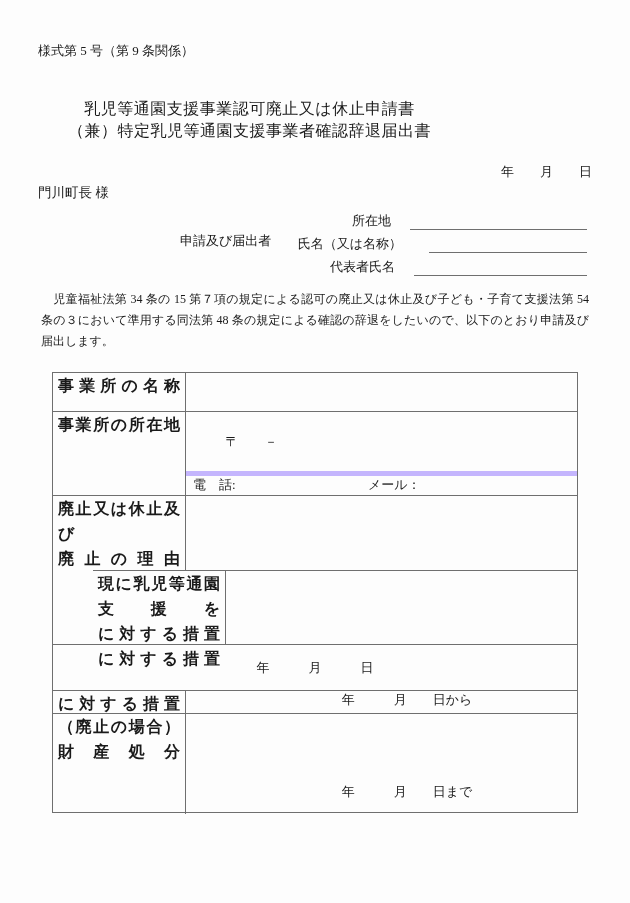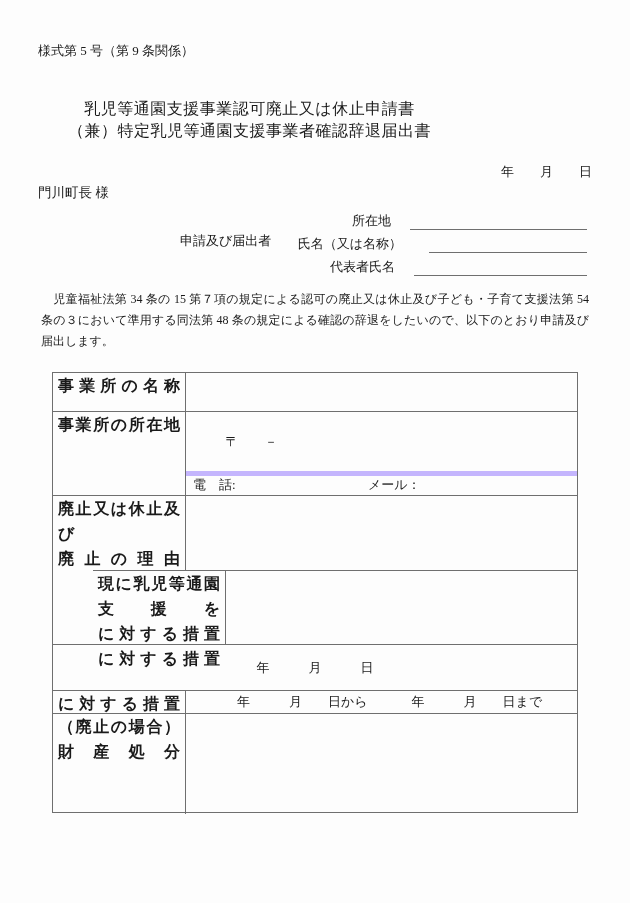--- a/index.html
+++ b/index.html
@@ -143,22 +143,23 @@
     height: 100%;
     align-items: center;
     justify-content: center;
     white-space: pre;
   }
   .period-row {
     display: flex;
     height: 100%;
     align-items: center;
     padding-left: 51px;
-    gap: 44px;
-    white-space: pre;
+    gap: 74px;
+    white-space: pre;
+    flex-direction: column;
   }
 </style>
 </head>
 <body>
 
 <div class="page">
 
   <div class="form-number">様式第 5 号（第 9 条関係）</div>
 
   <div class="title-line title-1">乳児等通園支援事業認可廃止又は休止申請書</div>

